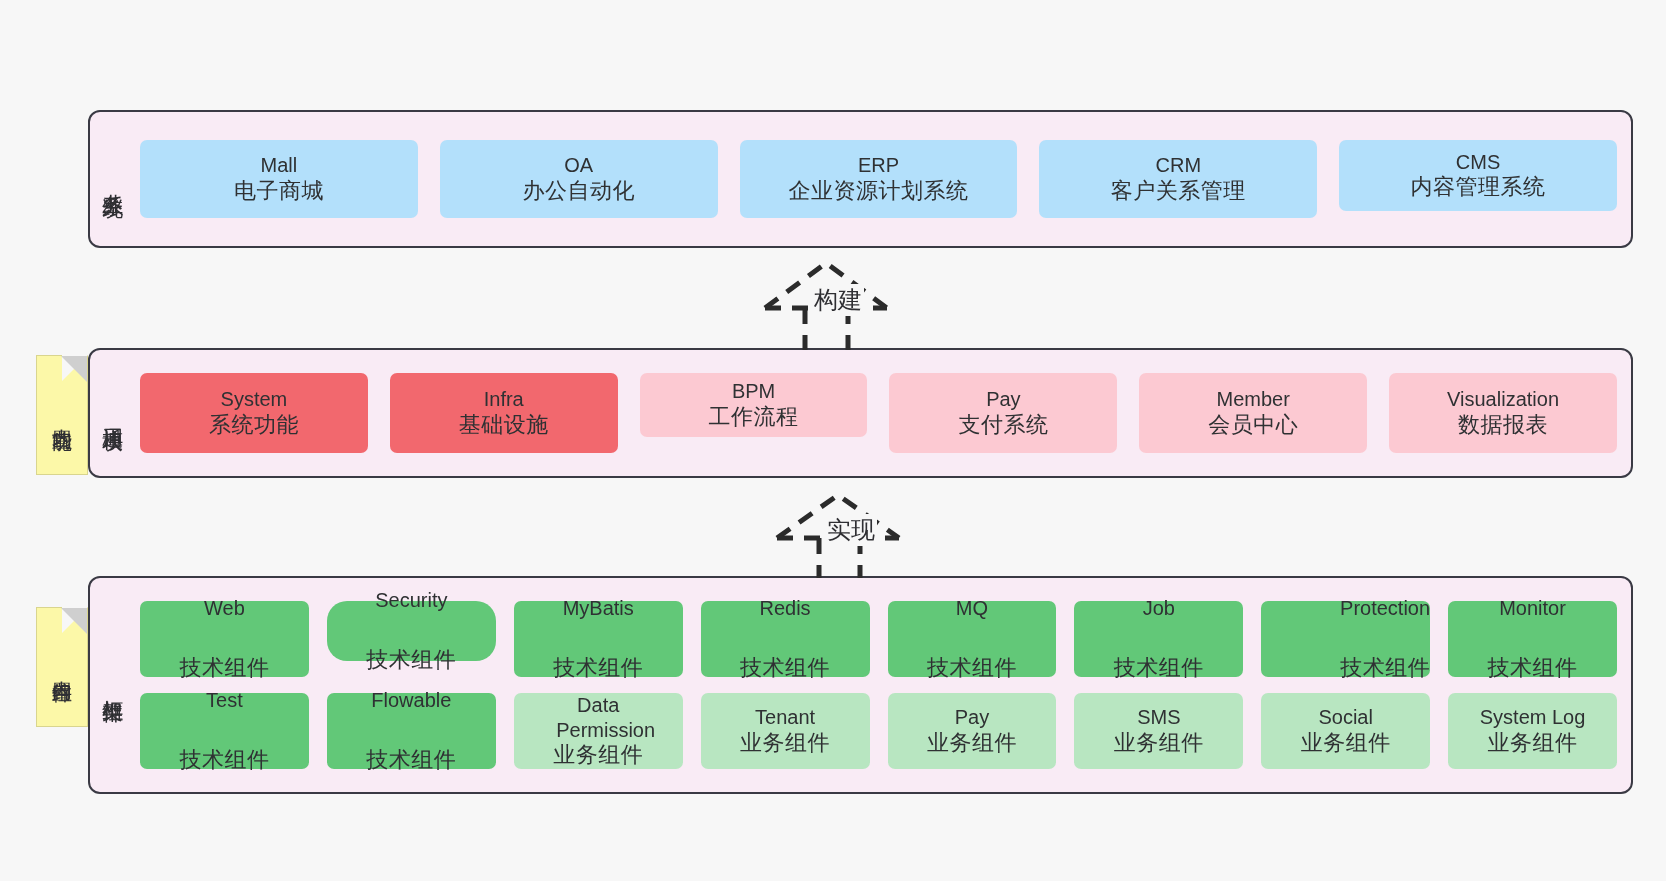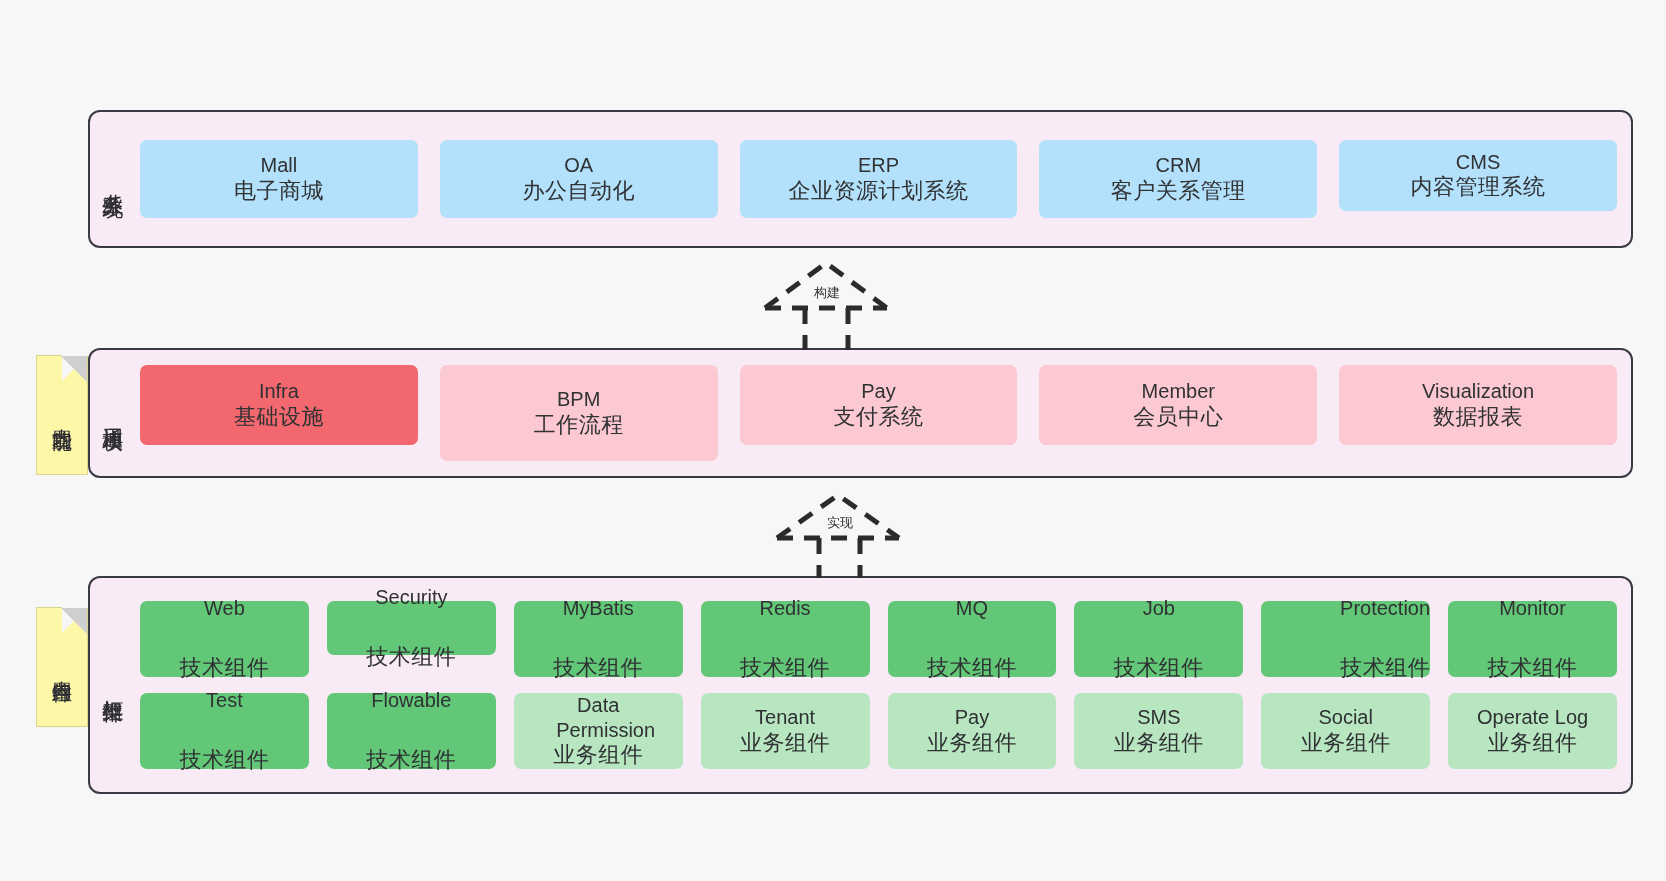--- a/index.html
+++ b/index.html
@@ -140,21 +140,21 @@
   }
 
   
   .connector {
     position: absolute;
     z-index: 3;
   }
   .connector svg { display: block; overflow: visible; }
   .conn-label {
     position: absolute;
-    font-size: 13px;
+    font-size: 24px;
     color: #2f2f33;
     background: #f7f7f7;
     padding: 0 2px;
     white-space: nowrap;
     user-select: none;
   }
 </style>
 </head>
 <body>
 
@@ -209,27 +209,31 @@
 
   <div class="note" style="left:36px; top:355px; width:52px; height:120px;">
     <span>内置功能</span>
   </div>
 
   <div class="layer" id="layer-common" style="left:88px; top:348px; width:1545px; height:130px;">
     <div class="layer-title">通用模块</div>
     <div class="layer-body">
       <div class="row">
 
+        <div class="box red" style="height:80px;">
+          <div class="t-en">System</div>
+          <div class="t-cn">系统功能</div>
+        </div>
 
         <div class="box red" style="height:80px;">
           <div class="t-en">Infra</div>
           <div class="t-cn">基础设施</div>
         </div>
 
-        <div class="box pink" style="height:96px;">
+        <div class="box pink" style="height:64px;">
           <div class="t-en">BPM</div>
           <div class="t-cn">工作流程</div>
         </div>
 
         <div class="box pink" style="height:80px;">
           <div class="t-en">Pay</div>
           <div class="t-cn">支付系统</div>
         </div>
 
         <div class="box pink" style="height:80px;">
@@ -262,21 +266,21 @@
 
   <div class="layer" id="layer-framework" style="left:88px; top:576px; width:1545px; height:218px;">
     <div class="layer-title">框架组件</div>
     <div class="layer-body" style="gap:16px;">
 
       <div class="row" style="gap:18px;">
         <div class="box green" style="height:76px;">
           <div class="t-en">Web</div>
           <div class="t-cn">技术组件</div>
         </div>
-        <div class="box green" style="height:54px;">
+        <div class="box green" style="height:60px;border-radius:20px;">
           <div class="t-en">Security</div>
           <div class="t-cn">技术组件</div>
         </div>
         <div class="box green" style="height:76px;">
           <div class="t-en">MyBatis</div>
           <div class="t-cn">技术组件</div>
         </div>
         <div class="box green" style="height:76px;">
           <div class="t-en">Redis</div>
           <div class="t-cn">技术组件</div>
@@ -322,21 +326,21 @@
         </div>
         <div class="box lightgreen" style="height:76px;">
           <div class="t-en">SMS</div>
           <div class="t-cn">业务组件</div>
         </div>
         <div class="box lightgreen" style="height:76px;">
           <div class="t-en">Social</div>
           <div class="t-cn">业务组件</div>
         </div>
         <div class="box lightgreen" style="height:76px;">
-          <div class="t-en" style="white-space:nowrap;">Operate Log</div>
+          <div class="t-en" style="white-space:nowrap;">System Log</div>
           <div class="t-cn">业务组件</div>
         </div>
       </div>
 
     </div>
   </div>
 
 </div>
 
 </body></html>

